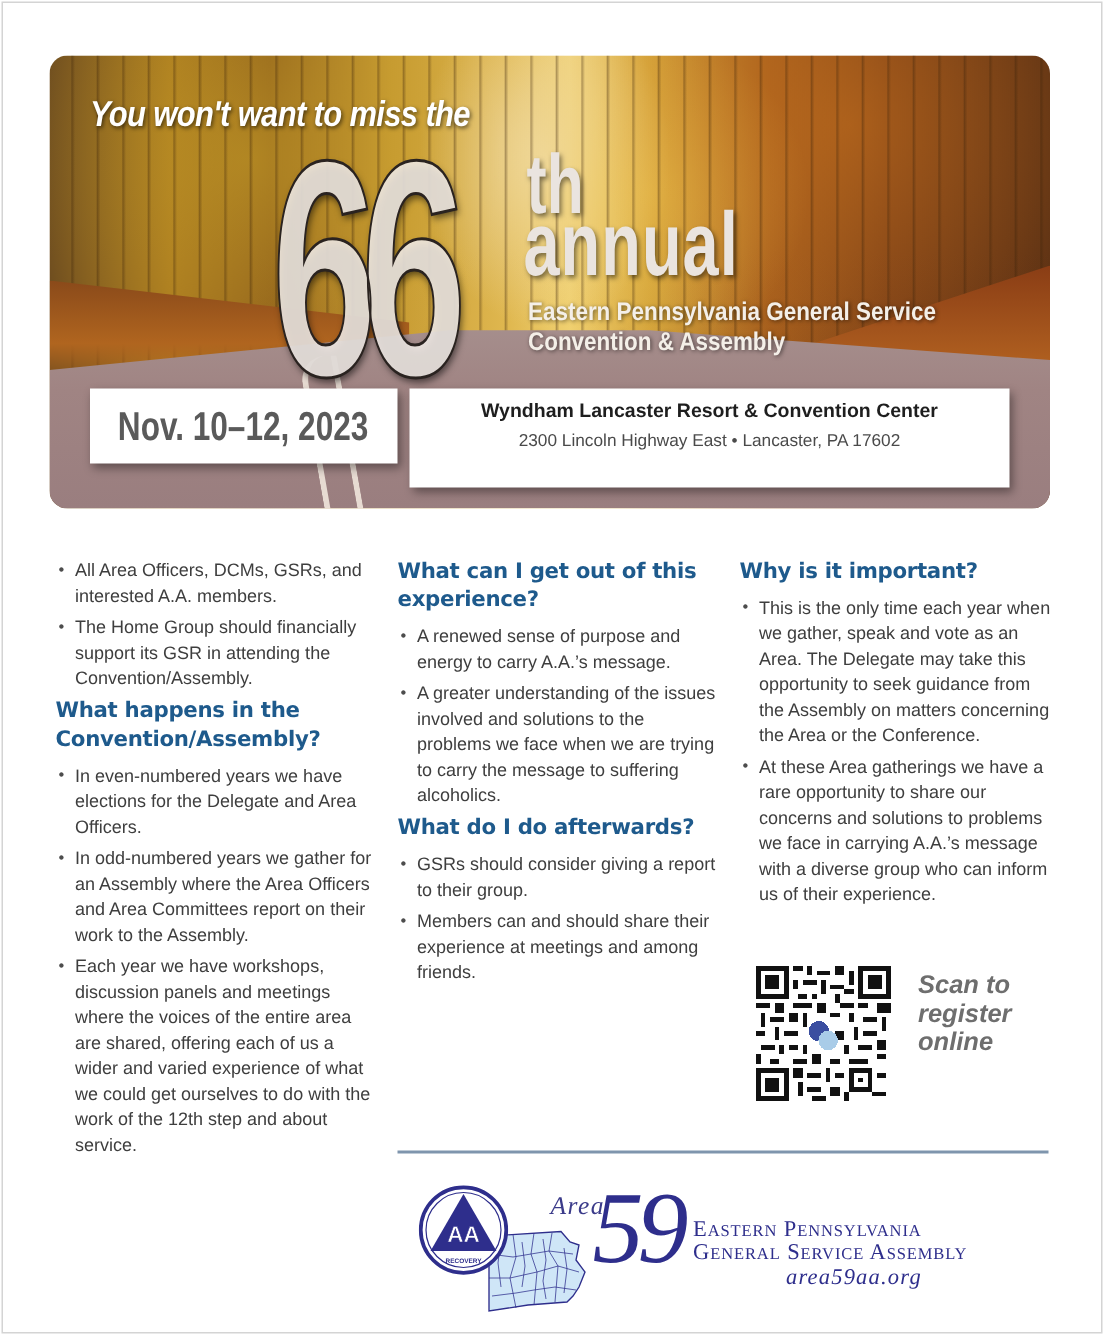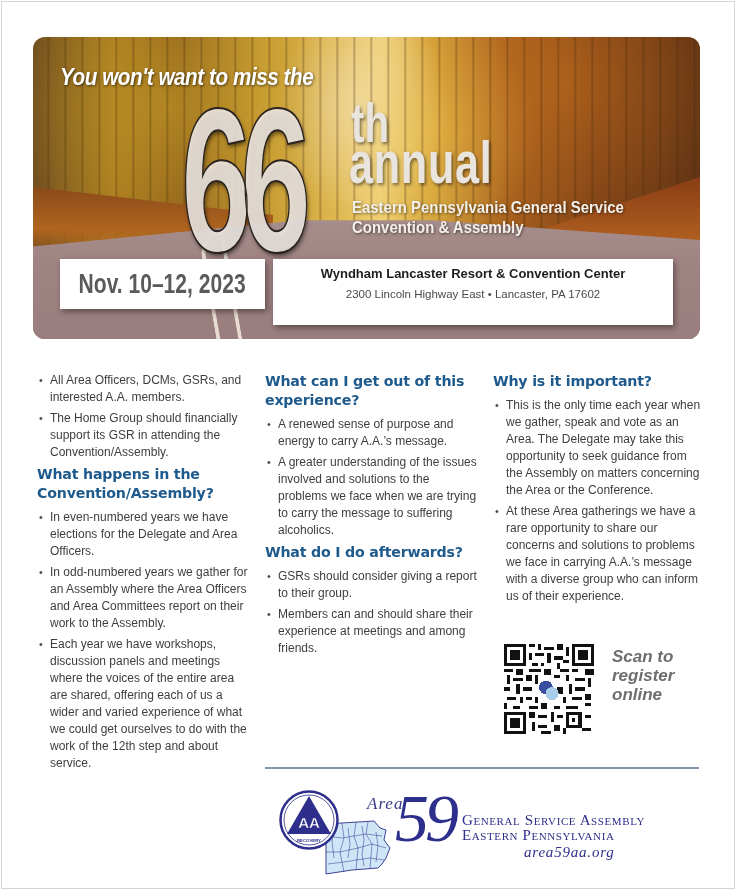--- a/index.html
+++ b/index.html
@@ -271,16 +271,16 @@
   <path d="M30 6 L52 44 L8 44 Z" fill="#2e2e8c"></path>
   <text x="30" y="38" text-anchor="middle" font-family="Liberation Sans, sans-serif" font-size="15" font-weight="bold" fill="#fff" stroke="#2e2e8c" stroke-width="0.4">AA</text>
   <text x="30" y="52" text-anchor="middle" font-family="Liberation Sans, sans-serif" font-size="4.3" font-weight="bold" fill="#2e2e8c">RECOVERY</text>
   <text x="0" y="0" transform="translate(13 27) rotate(-60)" font-family="Liberation Sans, sans-serif" font-size="4" font-weight="bold" fill="#fff">UNITY</text>
   <text x="0" y="0" transform="translate(40 16) rotate(60)" font-family="Liberation Sans, sans-serif" font-size="4" font-weight="bold" fill="#fff">SERVICE</text>
 </svg>
 
 <div class="area-word">Area</div>
 <div class="area-num">59</div>
 <div class="org-name">
+  <div>Eastern Pennsylvania</div>
   <div>General Service Assembly</div>
-  <div>Eastern Pennsylvania</div>
 </div>
 <div class="org-url">area59aa.org</div>
 
 </body></html>

